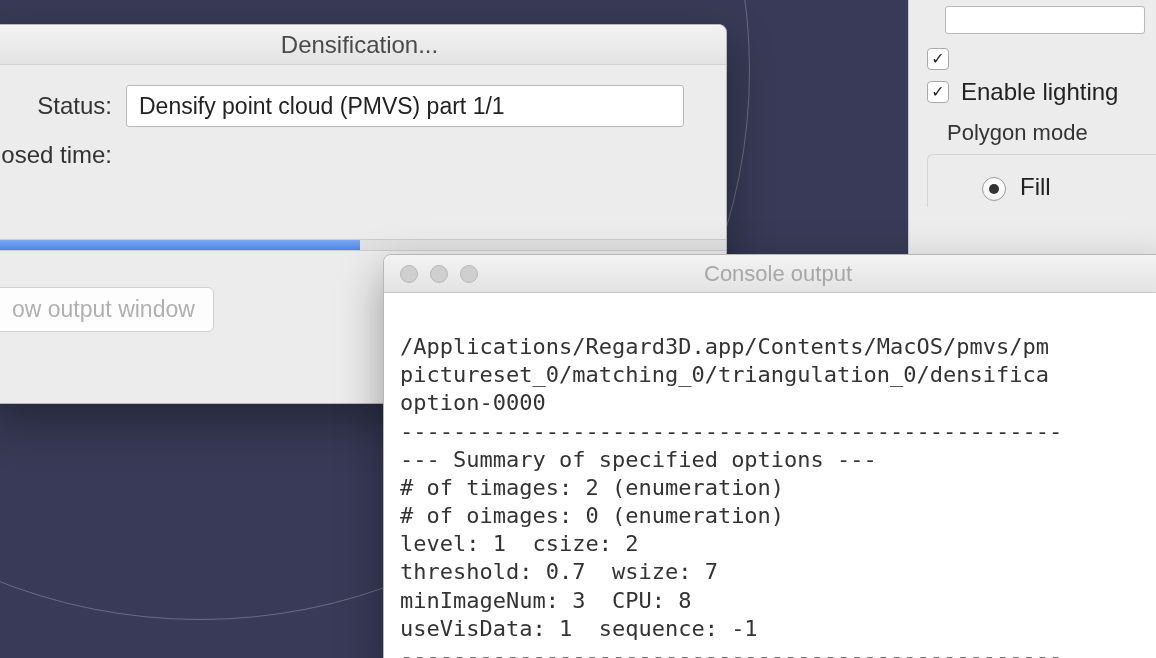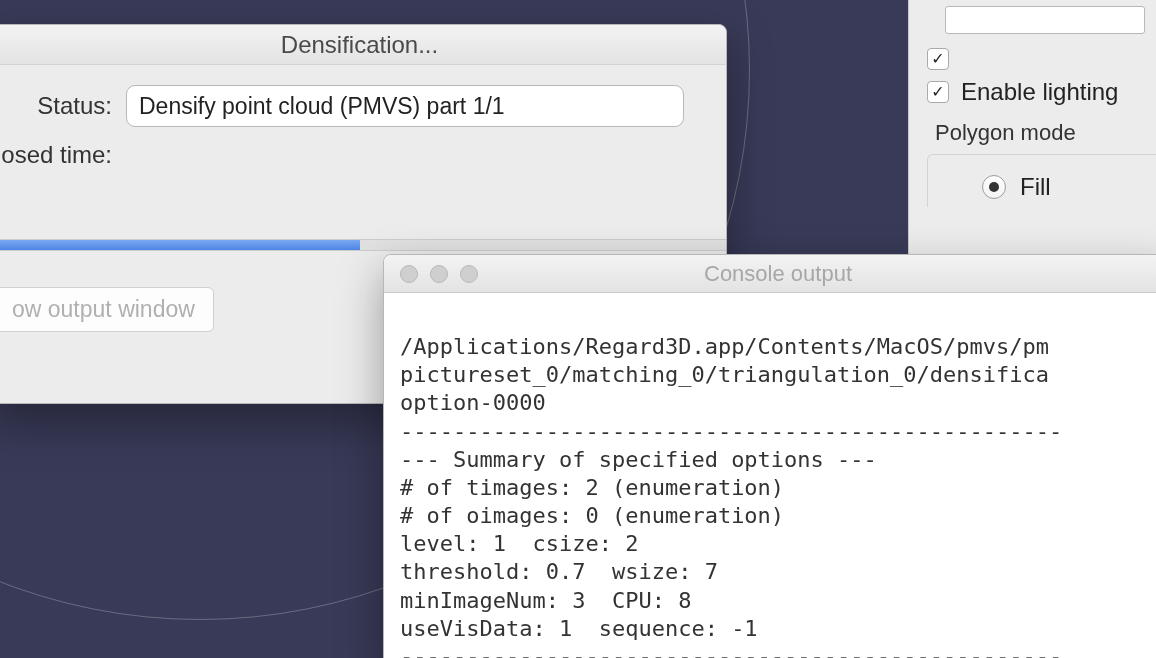--- a/index.html
+++ b/index.html
@@ -55,35 +55,35 @@
     border-radius: 4px;
     background: #fff;
     display: flex;
     align-items: center;
     justify-content: center;
     font-size: 16px;
     line-height: 1;
     color: #222;
   }
   .rp-group-label {
-    padding: 10px 0 4px 26px;
+    padding: 10px 0 4px 38px;
     font-size: 22px;
     color: #333;
   }
   .rp-group {
     margin: 4px 0 0 18px;
     background: #ececec;
     border-top: 1px solid #d4d4d4;
     border-left: 1px solid #d4d4d4;
     border-radius: 6px 0 0 0;
     padding: 12px 0 0 54px;
   }
   .radio-row {
     display: flex;
-    align-items: center;
+    align-items: flex-end;
     gap: 14px;
     padding: 6px 0;
     font-size: 24px;
     color: #222;
   }
   .radio {
     width: 24px;
     height: 24px;
     border: 1px solid #9c9c9c;
     border-radius: 50%;
@@ -131,21 +131,21 @@
     padding-right: 14px;
     font-size: 24px;
     color: #333;
     white-space: nowrap;
   }
   .form-field {
     width: 558px;
     height: 42px;
     background: #fff;
     border: 1px solid #b8b8b8;
-    border-radius: 9px;
+    border-radius: 3px;
     font-size: 23px;
     color: #222;
     padding: 0 12px;
     line-height: 40px;
     font-family: inherit;
   }
   .progress-wrap {
     margin-top: 70px;
     width: 100%;
     height: 12px;

